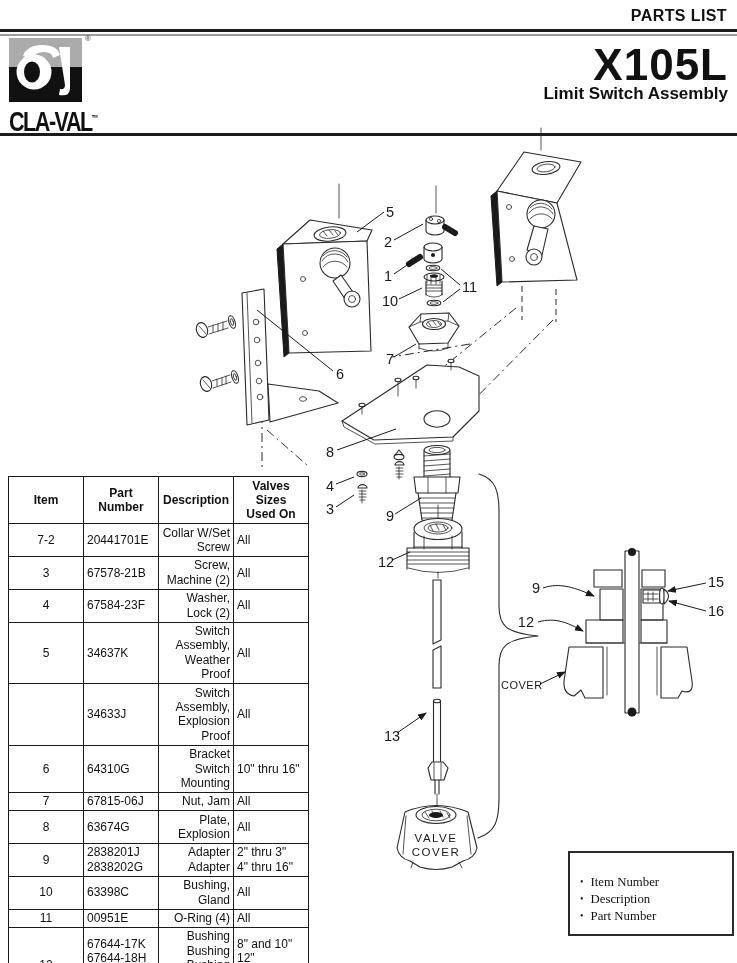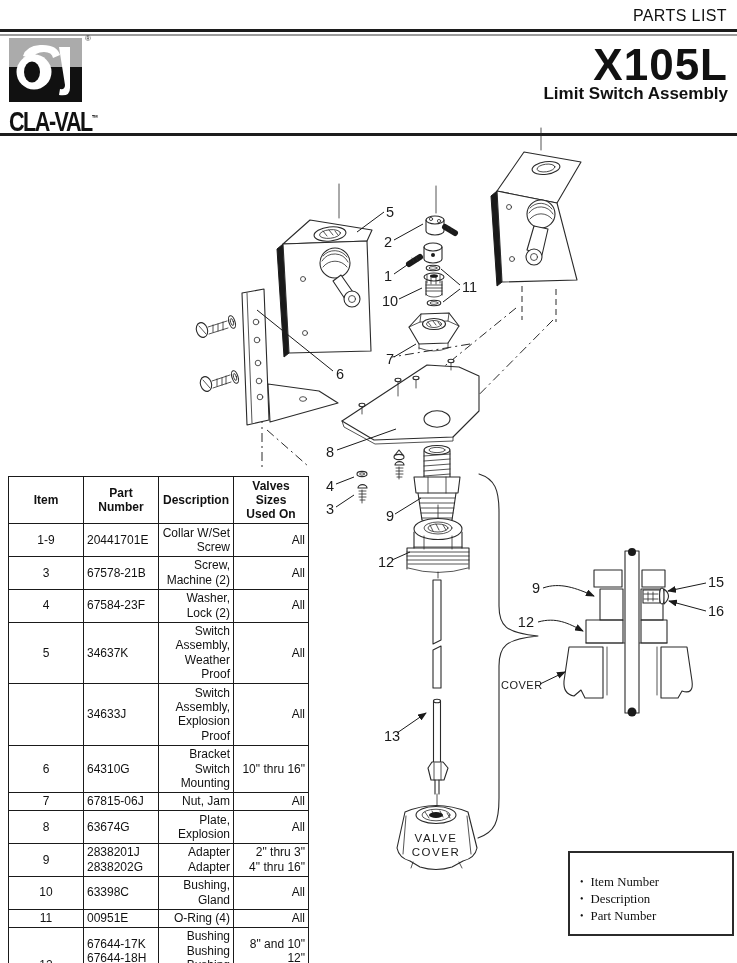--- a/index.html
+++ b/index.html
@@ -1,19 +1,19 @@
 <!DOCTYPE html>
 <html><head>
 <meta charset="utf-8">
 <style>
   html,body{margin:0;padding:0;background:#e8e8e8;}
   .page{position:relative;width:737px;height:963px;background:#fff;overflow:hidden;
         font-family:"Liberation Sans",sans-serif;color:#111;margin:0 auto;}
   
-  .doc-type{position:absolute;top:7px;right:10px;font-size:16px;font-weight:normal;letter-spacing:.4px;}
+  .doc-type{position:absolute;top:7px;right:10px;font-size:16px;font-weight:bold;letter-spacing:.4px;}
   .rule-double{position:absolute;top:29px;left:0;width:737px;height:8px;}
   .rule-double .r1{height:3px;background:#1c1c1c;}
   .rule-double .r2{height:2px;background:#9c9c9c;margin-top:2px;}
   .rule-bottom{position:absolute;top:133px;left:0;width:737px;height:3px;background:#1c1c1c;}
   .model{position:absolute;top:40px;right:9px;font-size:44px;font-weight:bold;letter-spacing:1px;margin-left:47px;}
   .subtitle{position:absolute;top:84px;right:9px;font-size:17px;font-weight:bold;}
   
   .logo{position:absolute;top:38px;left:9px;width:86px;}
   .logo-box{position:relative;width:73px;height:64px;background:linear-gradient(#ababab 0 45%,#111 45% 100%);}
   .logo-box svg{position:absolute;left:0;top:0;}
@@ -34,21 +34,21 @@
   .dashdot{stroke:#2a2a2a;fill:none;stroke-width:1;stroke-dasharray:9 4 2 4;}
   .dark{fill:#1a1a1a;stroke:none;}
   
   .parts-table{position:absolute;left:8px;top:476px;border-collapse:collapse;table-layout:fixed;width:301px;background:#fff;}
   .parts-table th,.parts-table td{border:1.5px solid #1a1a1a;padding:1.5px 3px;font-size:12px;line-height:1.2;
       vertical-align:middle;white-space:pre-line;}
   .parts-table th{font-weight:bold;text-align:center;}
   .parts-table td.c0{width:34px;text-align:center;}
   .parts-table td.c1{width:77px;}
   .parts-table td.c2{width:112px;text-align:right;}
-  .parts-table td.c3{width:72px;text-align:right;}
+  .parts-table td.c3{width:72px;text-align:left;}
   
   .order-box{position:absolute;left:568px;top:851px;width:146px;border:2px solid #2b2b2b;padding:7px 8px 9px 8px;background:#fff;}
   .order-title{font-size:14px;font-weight:bold;line-height:1.25;}
   .order-box ul{list-style:none;margin:14px 0 0 0;padding:0 0 0 2px;}
   .order-box li{font-size:12.8px;line-height:1.32;font-family:Liberation Serif, serif;}
   .order-box li::before{content:"•";font-size:10px;margin-right:7px;position:relative;top:-1px;}
 </style>
 </head>
 <body>
 
@@ -324,21 +324,21 @@
         <th>Item</th>
         <th>Part
 Number</th>
         <th>Description</th>
         <th>Valves Sizes
 Used On</th>
       </tr>
     </thead>
     <tbody>
         <tr>
-          <td class="c0">1-9</td>
+          <td class="c0">7-2</td>
           <td class="c1">20441701E</td>
           <td class="c2">Collar W/Set Screw</td>
           <td class="c3">All</td>
         </tr>
         <tr>
           <td class="c0">3</td>
           <td class="c1">67578-21B</td>
           <td class="c2">Screw, Machine (2)</td>
           <td class="c3">All</td>
         </tr>

